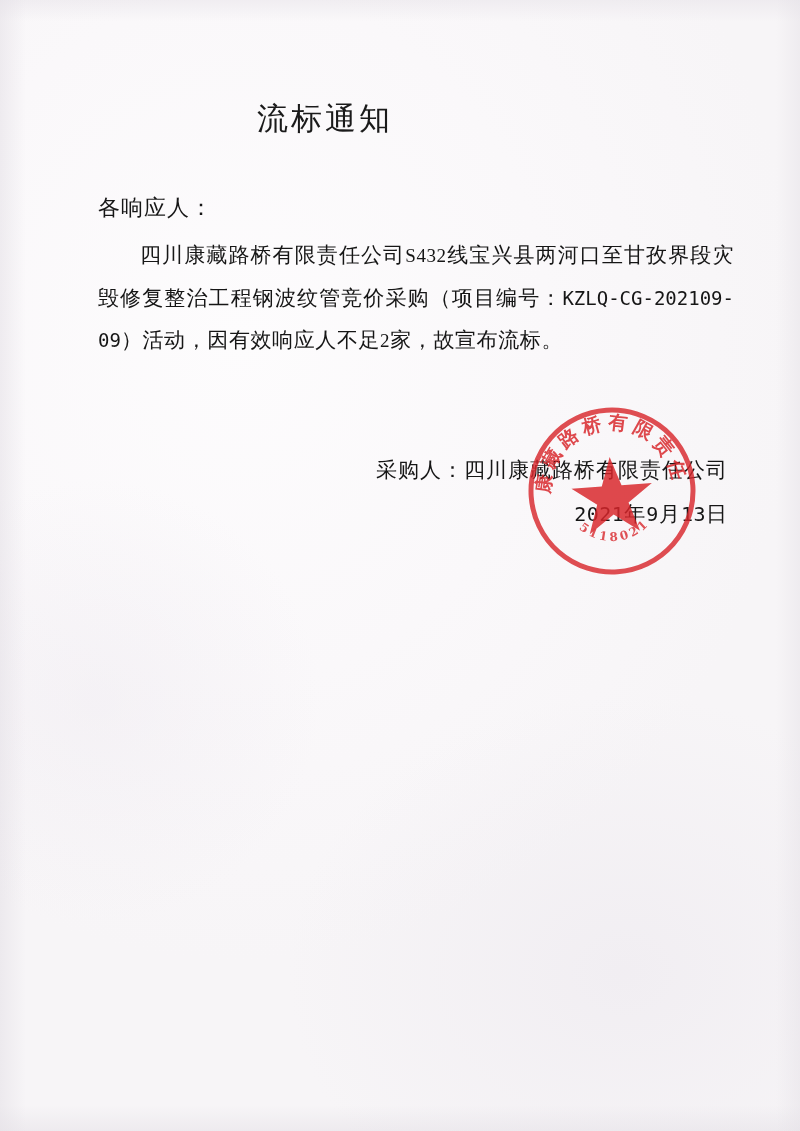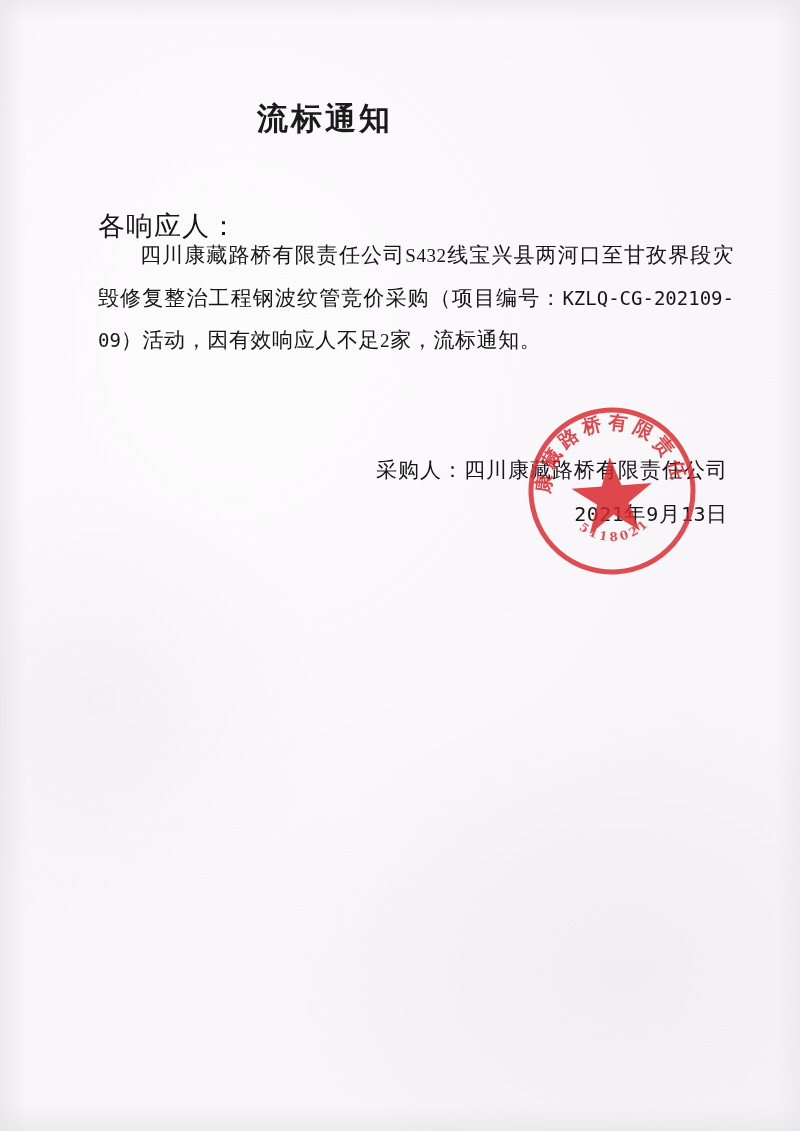--- a/index.html
+++ b/index.html
@@ -42,33 +42,32 @@
     width: 800px;
     height: 1131px;
   }
   .doc-title {
     position: absolute;
     left: 0;
     top: 98px;
     width: 650px;
     text-align: center;
     font-family: "DejaVu Serif", "Liberation Serif", serif;
-    font-weight: bold;
+    font-weight: normal;
     font-size: 31px;
     letter-spacing: 3px;
     color: #1a1a1a;
   }
   .salutation {
     position: absolute;
     left: 98px;
     top: 193px;
-    font-size: 27px;
+    font-size: 22px;
     letter-spacing: 1px;
     color: #161616;
-    margin-top: 15px;
   }
   .body-block {
     position: absolute;
     left: 98px;
     top: 234px;
     width: 636px;
     font-size: 21px;
     line-height: 42px;
     letter-spacing: 0.6px;
     color: #161616;
@@ -127,21 +126,21 @@
 
 <div id="page">
   <div id="paper-texture"></div>
 
   <div id="content">
 
     <div class="doc-title">流标通知</div>
 
     <div class="salutation">各响应人：</div>
 
-    <div class="body-block"><span>四川康藏路桥有限责任公司</span><span class="lat">S432</span><span>线宝兴县两河口至甘孜界段灾毁修复整治工程钢波纹管竞价采购（项目编号：</span><span class="code">KZLQ-CG-202109-09</span><span>）活动，因有效响应人不足</span><span class="lat">2</span><span>家，流标通知。</span></div>
+    <div class="body-block"><span>四川康藏路桥有限责任公司</span><span class="lat">S432</span><span>线宝兴县两河口至甘孜界段灾毁修复整治工程钢波纹管竞价采购（项目编号：</span><span class="code">KZLQ-CG-202109-09</span><span>）活动，因有效响应人不足</span><span class="lat">2</span><span>家，故宣布流标。</span></div>
 
     <div class="sign-block">
       <div>采购人：四川康藏路桥有限责任公司</div>
       <div class="sign-date"><span class="num">2021</span><span>年</span><span class="num">9</span><span>月</span><span class="num">13</span><span>日</span></div>
     </div>
 
     <div id="seal">
       <svg width="176" height="176" viewBox="0 0 176 176" xmlns="http://www.w3.org/2000/svg">
         <defs>
           <path id="arcTop" d="M 26,88 A 62,62 0 0 1 150,88"></path>

